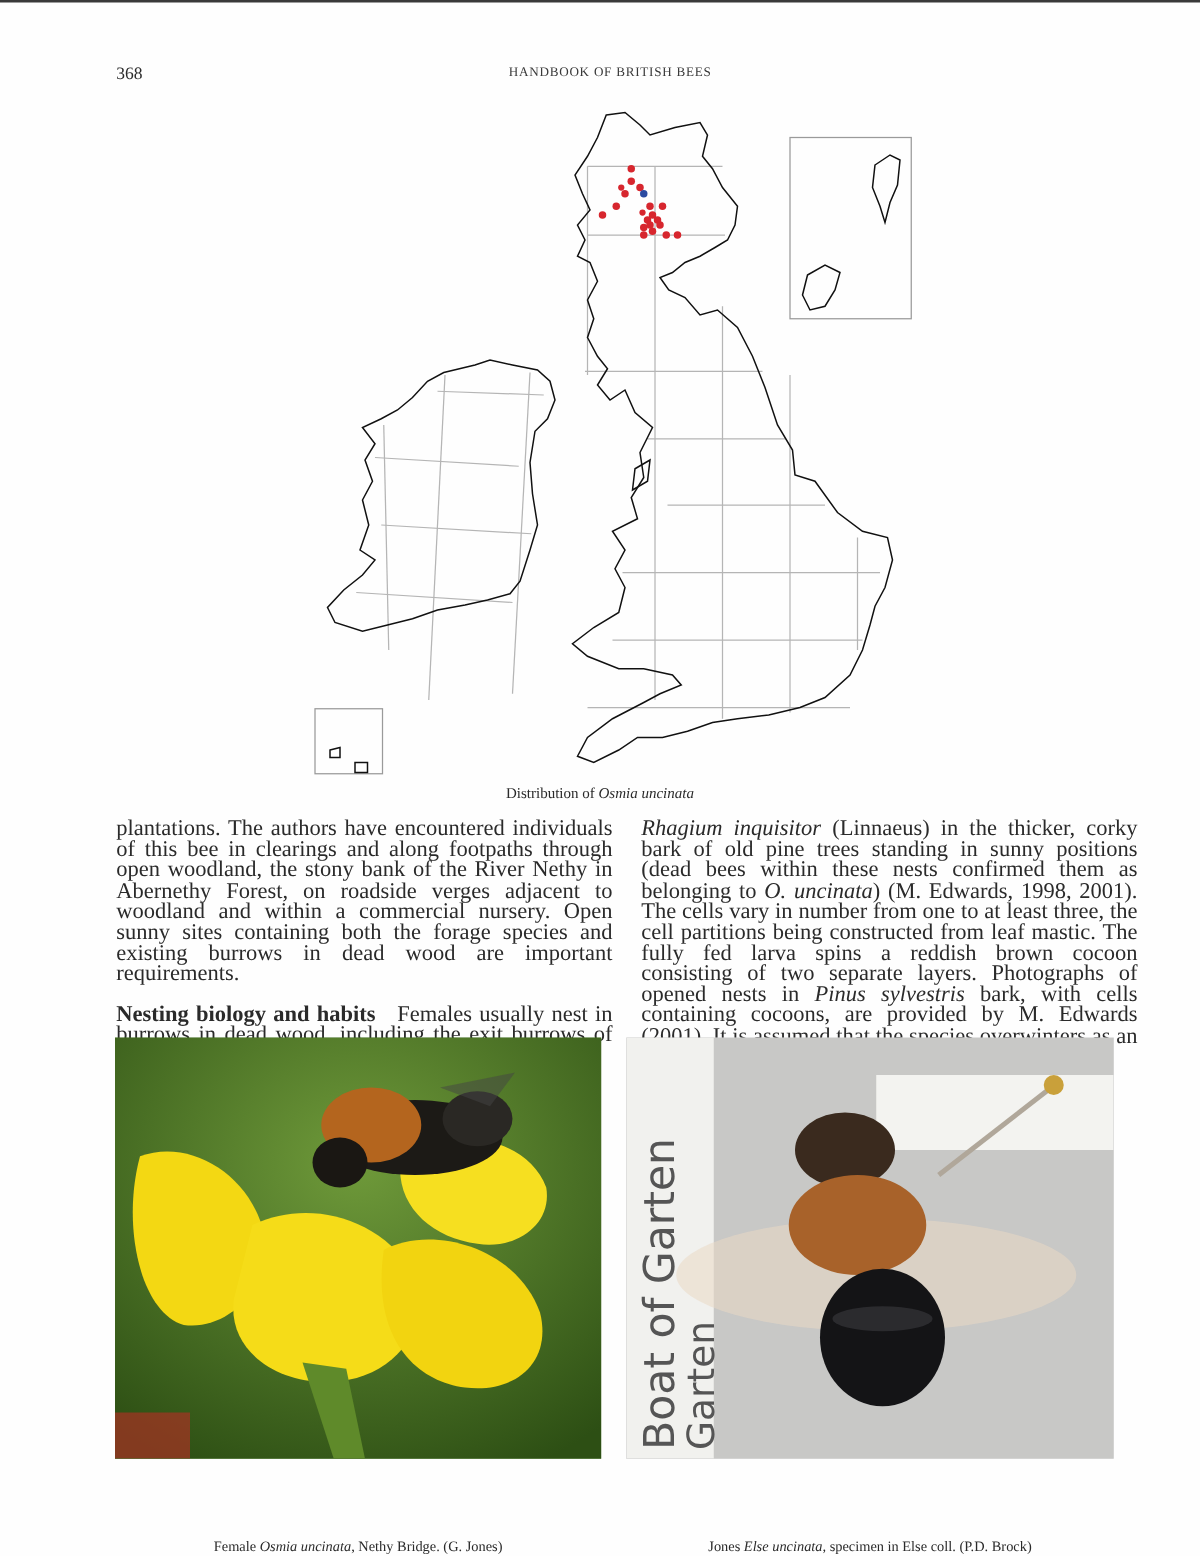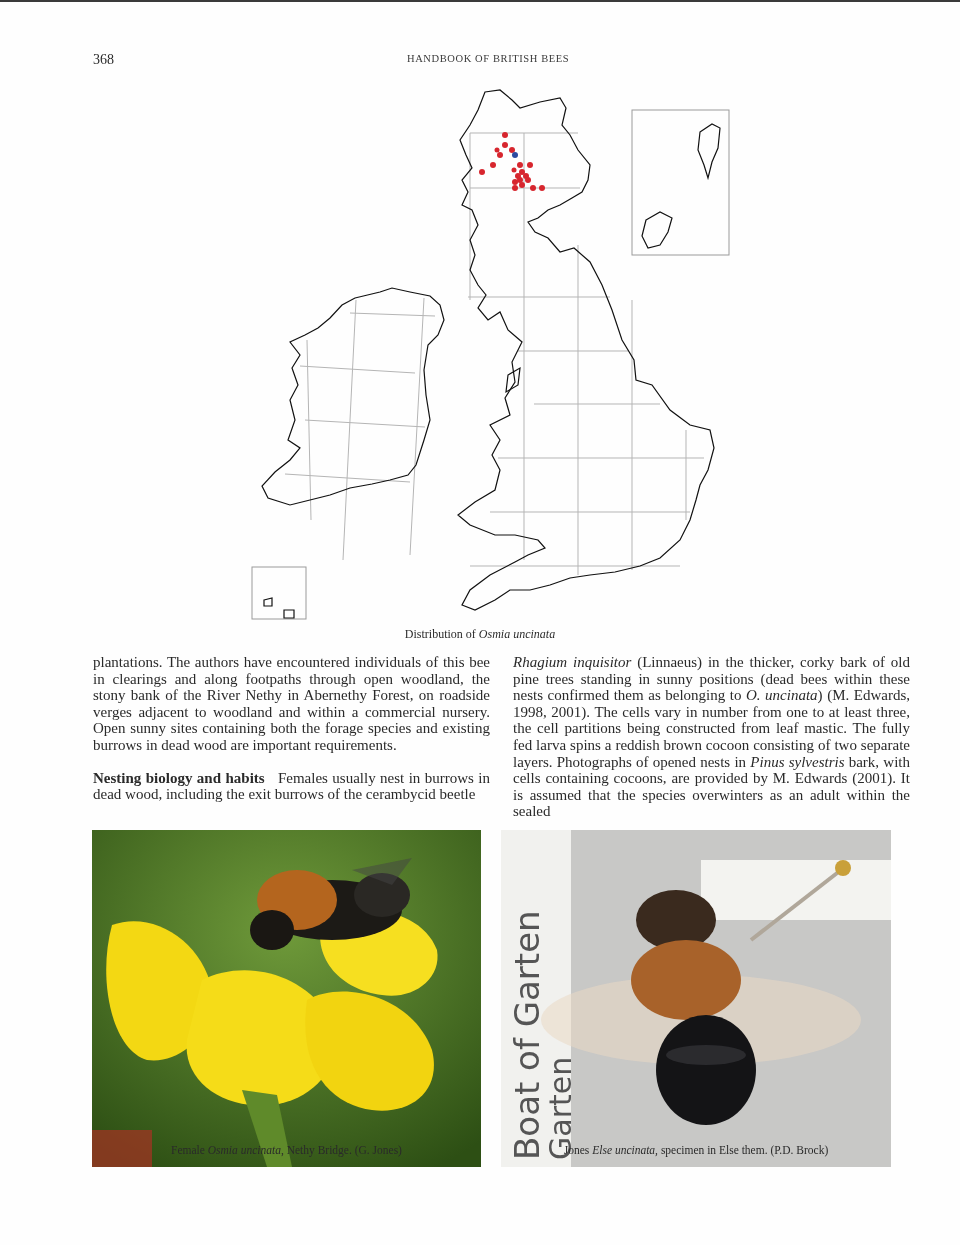--- a/index.html
+++ b/index.html
@@ -3,30 +3,30 @@
 <meta charset="utf-8">
 <style>
   html, body { margin:0; padding:0; }
   body { width:960px; height:1245px; background:#fefefe; position:relative; overflow:hidden;
          font-family:"Liberation Serif","DejaVu Serif",serif; color:#2a2a2a; }
   .topbar { position:absolute; left:0; top:0; width:960px; height:2px; background:#3a3a3a; }
   .folio { position:absolute; left:93px; top:52px; font-size:14px; }
   .running-head { position:absolute; left:407px; top:53px; font-size:10.5px; letter-spacing:0.6px; font-weight:normal; color:#3a3a3a; }
   .map { position:absolute; left:240px; top:80px; width:500px; height:545px; }
   .map-caption { position:absolute; left:0; width:960px; top:627px; text-align:center; font-size:12px; }
-  .col { position:absolute; top:654px; width:397px; font-size:15px; line-height:16.6px; text-align:justify; }
+  .col { position:absolute; top:654px; width:397px; font-size:18px; line-height:16.6px; text-align:justify; }
   .col p { margin:0; }
   .col-left { left:93px; }
   .col-right { left:513px; }
   .gap { height:16px; }
   .subhead { font-weight:bold; }
   .photo { position:absolute; top:830px; height:337px; overflow:hidden; }
   .photo-left { left:92px; width:389px; background:#3d6a1f; }
   .photo-right { left:501px; width:390px; background:#cfcfcf; }
-  .cap { position:absolute; top:1144px; font-size:11.5px; text-align:center; }
+  .cap { position:absolute; top:1232px; font-size:11.5px; text-align:center; }
   .cap-left { left:92px; width:389px; }
   .cap-right { left:501px; width:390px; }
   i { font-style:italic; }
 </style>
 </head>
 <body>
 
 <div class="topbar"></div>
 
 <div class="folio">368</div>
@@ -151,14 +151,14 @@
     <ellipse cx="185" cy="150" rx="55" ry="40" fill="#a8622a"></ellipse>
     <ellipse cx="205" cy="240" rx="50" ry="55" fill="#141416"></ellipse>
     <ellipse cx="205" cy="225" rx="40" ry="10" fill="#3a3a40" opacity="0.6"></ellipse>
   </svg>
 </div>
 
 <div class="cap cap-left">
   <span>Female </span><i>Osmia uncinata</i><span>, Nethy Bridge. (G. Jones)</span>
 </div>
 <div class="cap cap-right">
-  <span>Jones </span><i>Else uncinata,</i><span> specimen in Else them. (P.D. Brock)</span>
+  <span>Jones </span><i>Else uncinata,</i><span> specimen in Else coll. (P.D. Brock)</span>
 </div>
 
 </body></html>

